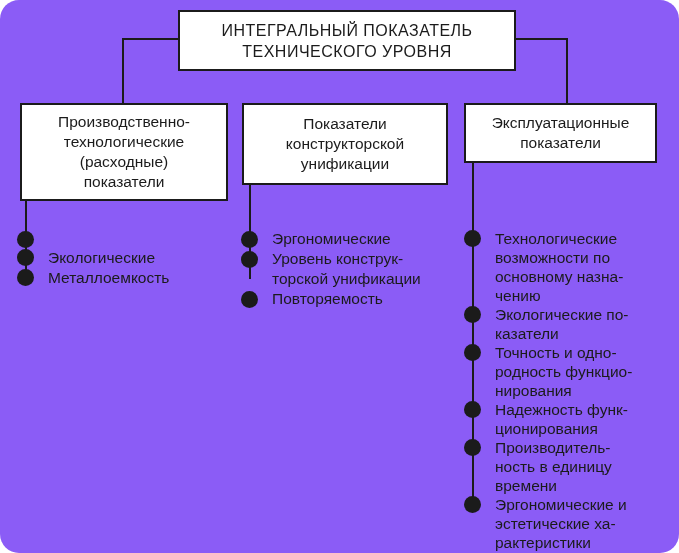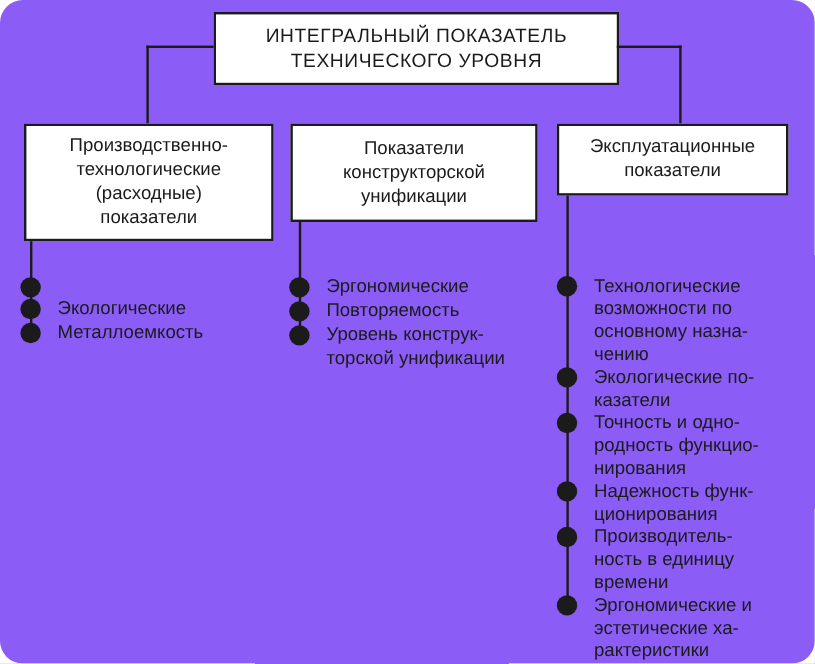--- a/index.html
+++ b/index.html
@@ -124,26 +124,26 @@
     </div>
   </div>
 
   <div class="bullet-list" id="list-middle">
     <div class="bullet-item">
       <span class="bullet"></span>
       <span class="item-text">Эргономические</span>
     </div>
     <div class="bullet-item">
       <span class="bullet"></span>
-      <span class="item-text">Повторяемость</span>
+      <span class="item-text">Уровень конструк-
+торской унификации</span>
     </div>
     <div class="bullet-item">
       <span class="bullet"></span>
-      <span class="item-text">Уровень конструк-
-торской унификации</span>
+      <span class="item-text">Повторяемость</span>
     </div>
   </div>
 
   <div class="bullet-list" id="list-right">
     <div class="bullet-item">
       <span class="bullet"></span>
       <span class="item-text">Технологические
 возможности по
 основному назна-
 чению</span>

